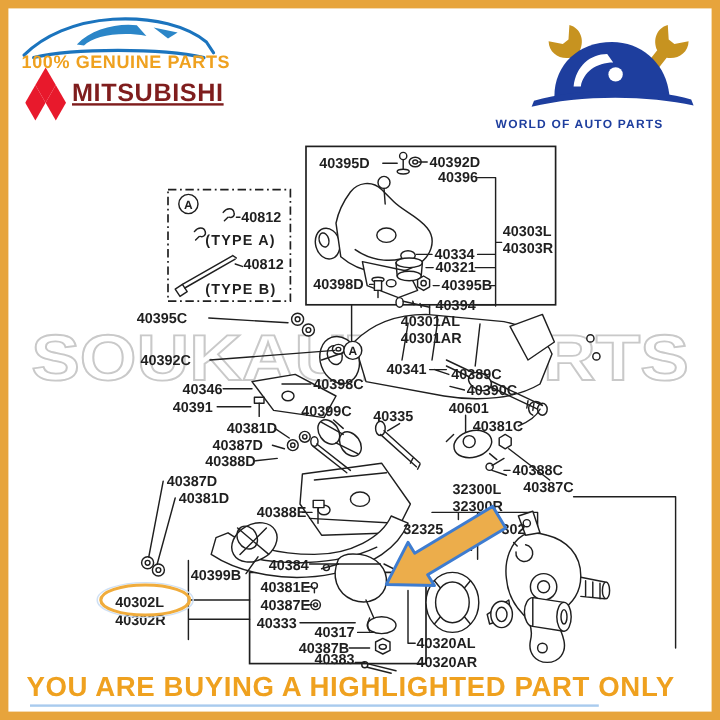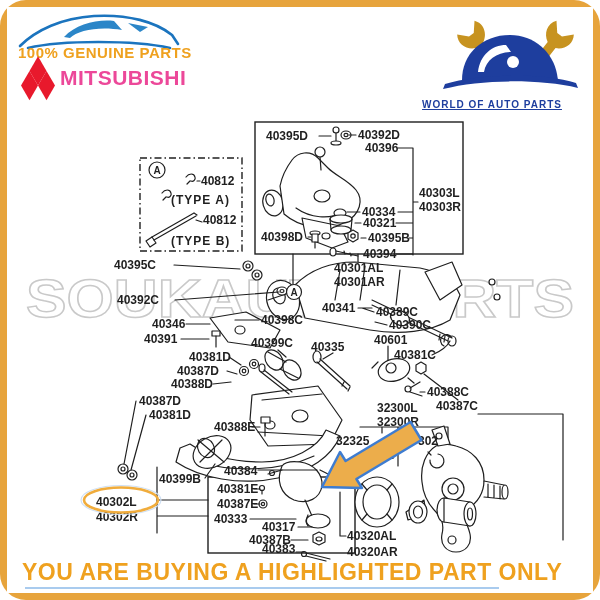--- a/index.html
+++ b/index.html
@@ -1,28 +1,28 @@
 <!DOCTYPE html>
 <html style="--border: #E7A43C; --gold: #EFA11F; --souk_gold: #C79320; --souk_blue: #1E3E9E; --red: #E8192C; --arrow_fill: #ECAD4B; --arrow_stroke: #3E7CD0; --highlight: #F0AC3C; --watermark: #C9C9C9; --car_blue: #1B74BE; --line: #1F1F1F; --underline: #A9CBEE;"><head>
 <meta charset="utf-8">
 <style>
   html,body{margin:0;padding:0;background:#ffffff;}
   .page{position:relative;width:600px;height:600px;background:#fff;overflow:hidden;
-        font-family:"Liberation Sans",sans-serif;border-radius:26px;}
+        font-family:"Liberation Sans",sans-serif;}
   .frame{position:absolute;inset:0;border:7px solid var(--border);pointer-events:none;z-index:50;}
   .genuine{position:absolute;left:18px;top:44px;font:bold 15px "Liberation Sans",sans-serif;
            color:var(--gold);letter-spacing:.5px;white-space:nowrap;}
   .mitsu{position:absolute;left:60px;top:66px;font:bold 21px "Liberation Sans",sans-serif;
-         color:#ec4899;letter-spacing:.5px;}
+         color:#7f1d1d;letter-spacing:.5px;text-decoration:underline;}
   .car-svg{position:absolute;left:14px;top:8px;}
   .mlogo{position:absolute;left:21px;top:56px;}
   .souk-name{position:absolute;left:398px;top:81px;width:188px;text-align:center;
              font:600 16px "Liberation Sans",sans-serif;color:var(--souk_gold);letter-spacing:2px;white-space:nowrap;}
-  .souk-tag{position:absolute;left:413px;top:99px;width:158px;text-align:center;
-            font:bold 10px "Liberation Sans",sans-serif;color:var(--souk_blue);letter-spacing:1px;white-space:nowrap;text-decoration:underline;}
+  .souk-tag{position:absolute;left:413px;top:99px;width:158px;
+            font:bold 10px "Liberation Sans",sans-serif;color:var(--souk_blue);letter-spacing:1px;white-space:nowrap;}
   .souk-svg{position:absolute;left:430px;top:10px;}
   .diagram{position:absolute;left:0;top:0;z-index:10;}
   .footer{position:absolute;left:22px;top:559px;width:482px;text-align:center;z-index:20;
           font:bold 23px "Liberation Sans",sans-serif;color:var(--gold);letter-spacing:.5px;white-space:nowrap;}
   .footer-line{position:absolute;left:25px;top:587px;width:474px;height:2px;background:var(--underline);z-index:20;}
   
   .ln{fill:none;stroke:var(--line);stroke-width:1.2;stroke-linecap:round;stroke-linejoin:round;}
   .fw{fill:#fff;stroke:var(--line);stroke-width:1.2;stroke-linejoin:round;}
   .box{fill:none;stroke:var(--line);stroke-width:1.4;}
   .plabel{font:bold 12px "Liberation Sans",sans-serif;fill:var(--line);}

